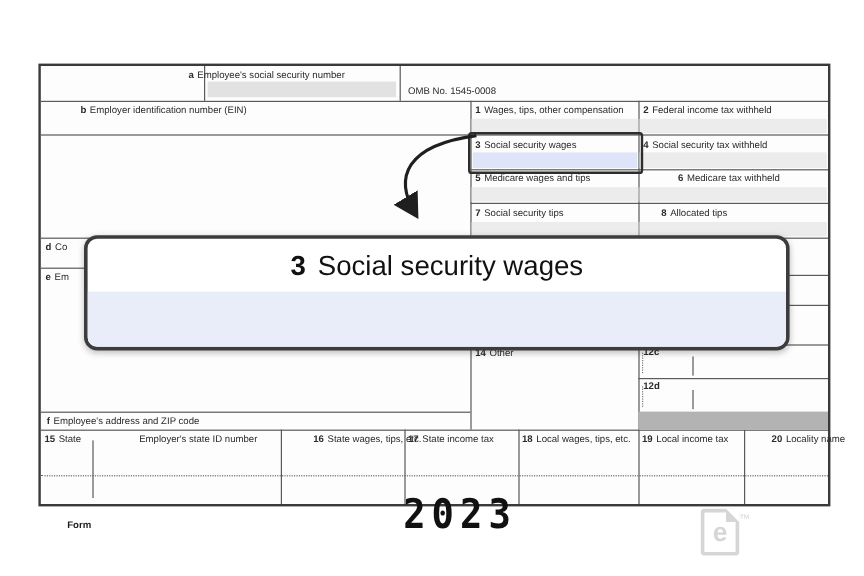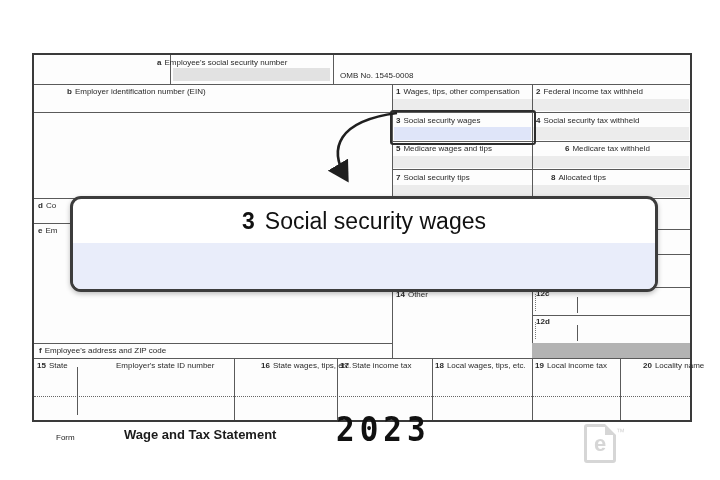--- a/index.html
+++ b/index.html
@@ -24,21 +24,21 @@
   
   .callout{position:absolute;left:70px;top:196px;width:582px;height:90px;background:#ffffff;
            border:3.5px solid var(--callout-border,#3c3c3c);border-radius:11px;z-index:5;
            overflow:hidden;box-shadow:0 2px 5px rgba(0,0,0,0.25);}
   .callout .fill{position:absolute;left:0;right:0;top:44px;bottom:0;background:var(--callout-fill,#e9edfa);}
   .callout .txt{position:absolute;left:0;top:9px;width:100%;text-align:center;
                 font-size:23px;color:#111;}
   .callout .txt b{font-weight:700;margin-right:10px;}
   .arrow-svg{position:absolute;left:0;top:0;width:720px;height:480px;z-index:4;pointer-events:none;}
   
-  .f-form{position:absolute;left:34px;top:433px;font-size:8px;font-weight:400;padding-left:22px;}
+  .f-form{position:absolute;left:34px;top:433px;font-size:8px;font-weight:700;padding-left:22px;}
   .f-w2{position:absolute;left:58px;top:413px;font-size:29px;font-weight:900;letter-spacing:-1px;}
   .f-title{position:absolute;left:124px;top:427px;font-size:13px;font-weight:700;}
   .f-copy{position:absolute;left:34px;top:446px;font-size:11px;font-weight:700;}
   .f-year{position:absolute;left:336px;top:411px;font-size:31px;letter-spacing:5px;transform:scaleY(1.1);}
   
   .logo{position:absolute;left:584px;top:424px;display:flex;align-items:flex-start;}
   .logo-icon{position:relative;width:26px;height:33px;border:3px solid var(--logo-gray,#d6d6d6);
              border-radius:3px;background:#fff;display:flex;align-items:center;justify-content:center;}
   .logo-icon .e{font-size:22px;font-weight:800;color:var(--logo-gray,#d6d6d6);line-height:1;}
   .fold{position:absolute;top:-3px;right:-3px;width:11px;height:11px;background:#ffffff;}
@@ -132,21 +132,20 @@
     </defs>
     <path d="M 397 113 C 338 121 328 148 346 178" fill="none" stroke="#1f1f1f" stroke-width="2.6" marker-end="url(#ah)"></path>
   </svg>
 
   <div class="callout">
     <div class="fill"></div>
     <div class="txt"><b>3</b><span>Social security wages</span></div>
   </div>
 
   <div class="f-form">Form</div>
-  <div class="f-title">Wage and Tax Statement</div>
   <div class="f-year digital">2023</div>
 
   <div class="logo">
     <div class="logo-icon">
       <span class="e">e</span>
       <div class="fold"></div>
     </div>
     <div class="logo-tm">™</div>
   </div>
 

